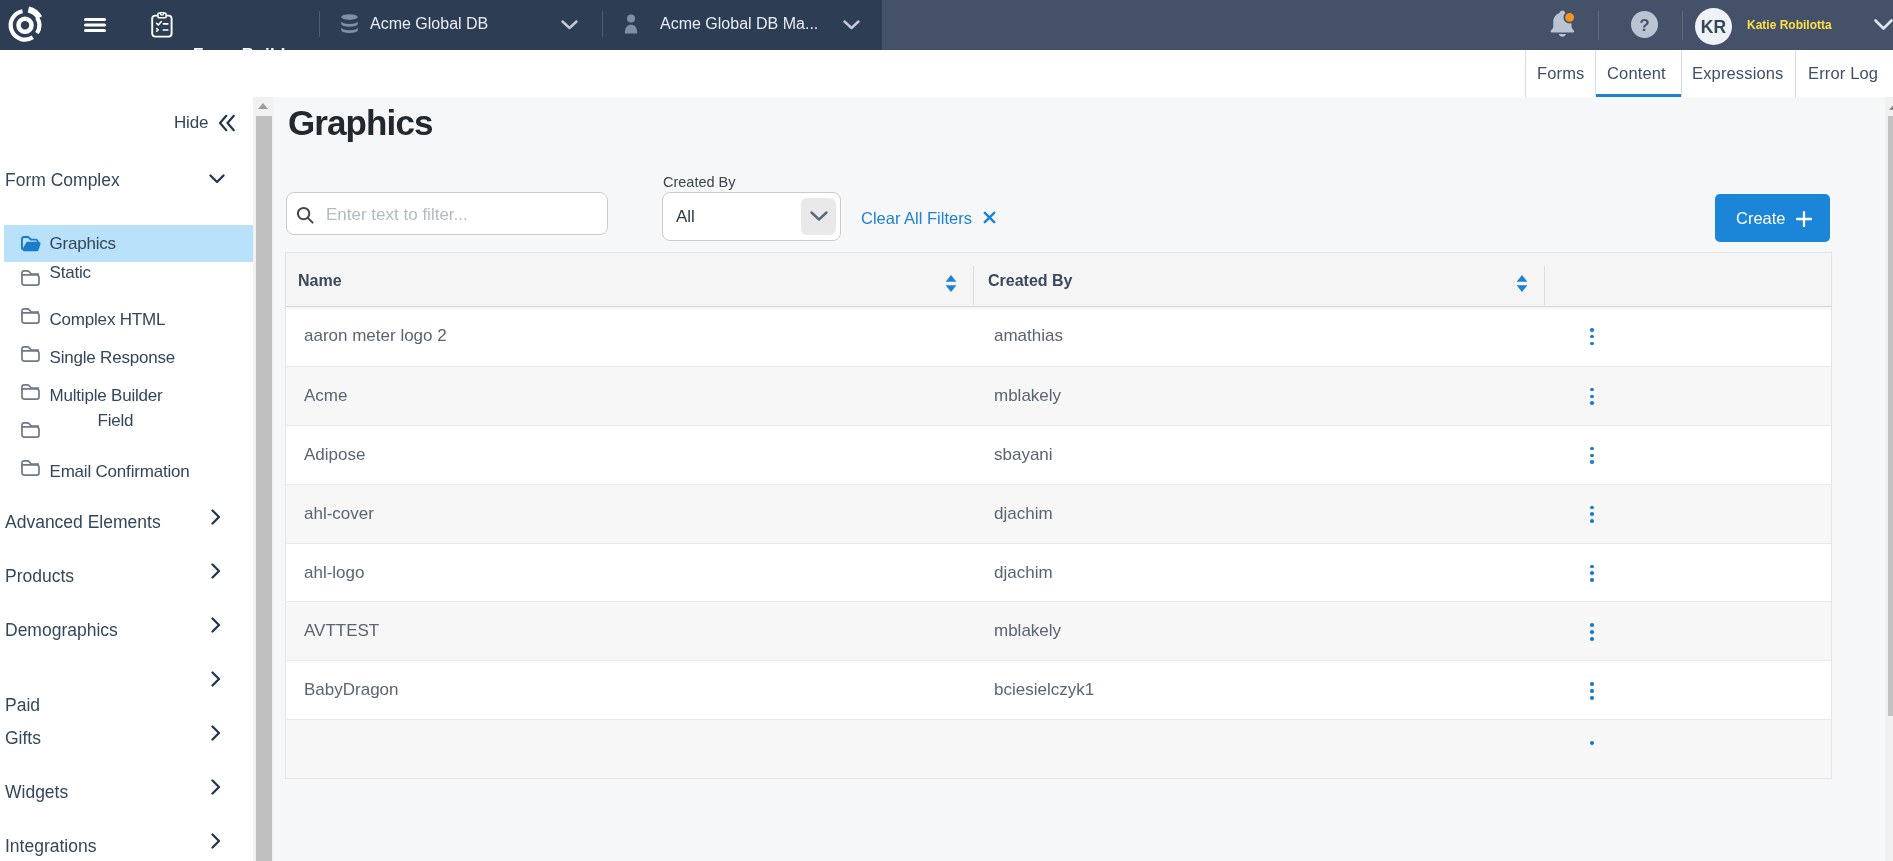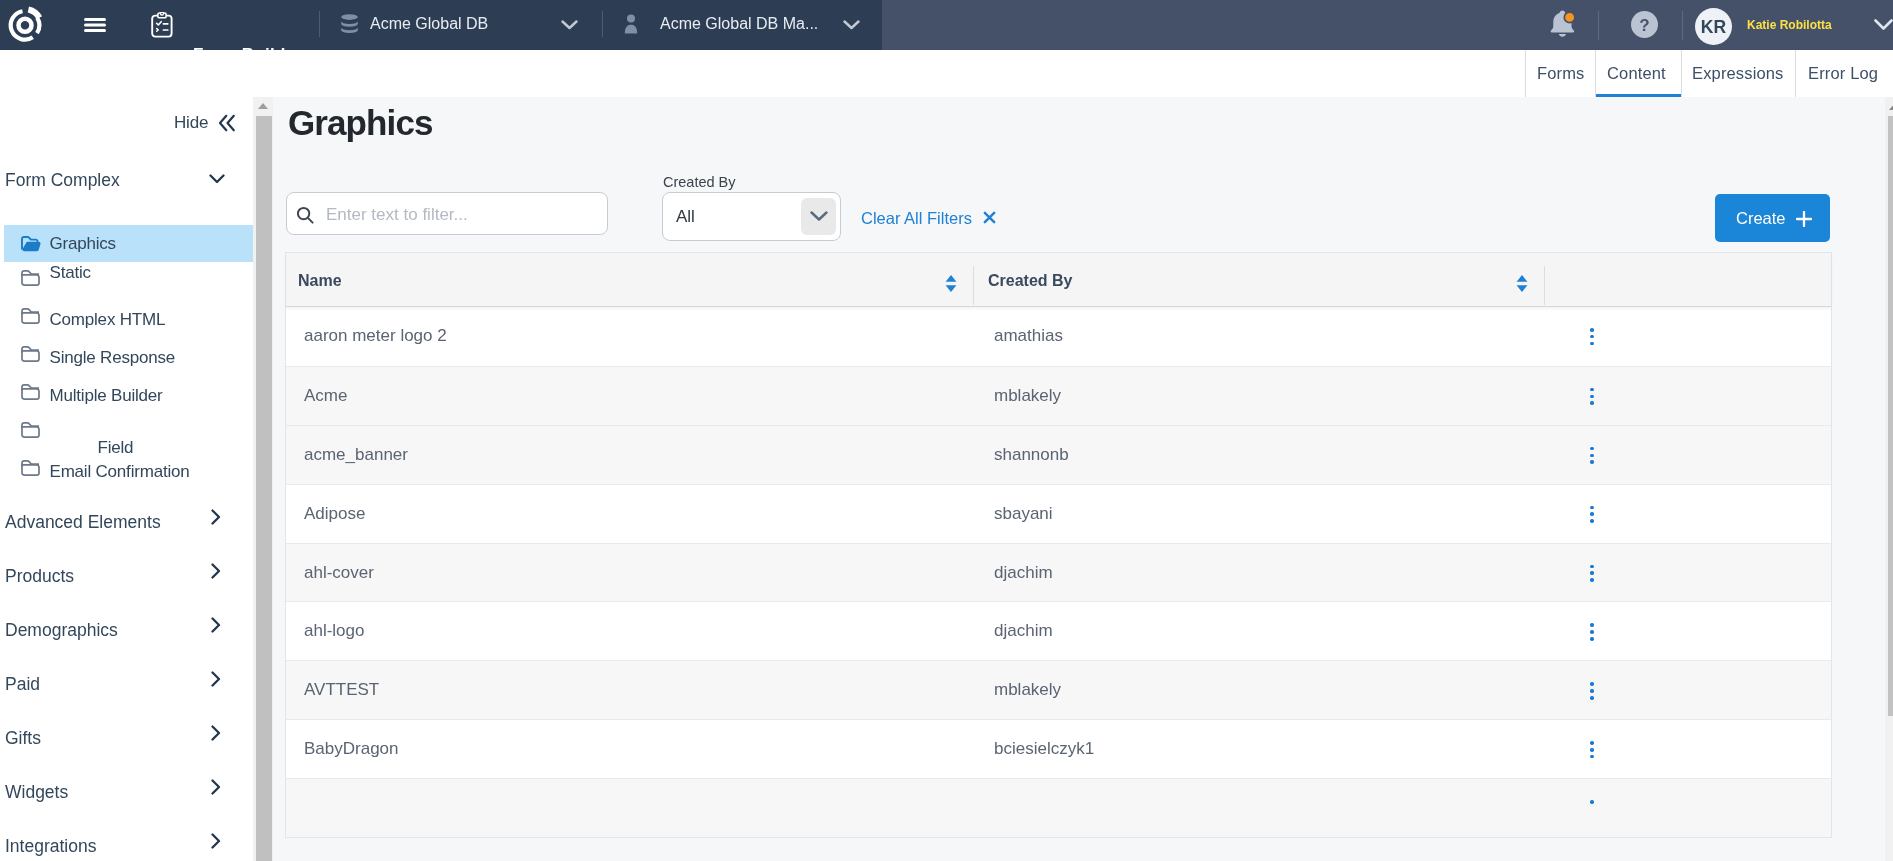--- a/index.html
+++ b/index.html
@@ -205,21 +205,21 @@
       </g>
     </svg>
   <div class="sb-item-text" style="top:288.5px;">Multiple Builder</div>
 
   <svg class="abs sb-folder" style="left:21px; top:325px;" width="19" height="16" viewBox="0 0 19 16">
       <g fill="none" stroke="#6d7987" stroke-width="1.7">
         <path d="M1 4.9 L1 12.9 A2.2 2.2 0 0 0 3.2 15.1 L15.8 15.1 A2.2 2.2 0 0 0 18 12.9 L18 7.1 A2.2 2.2 0 0 0 15.8 4.9 Z"></path>
         <path d="M1 6.5 L1 3.1 A2.2 2.2 0 0 1 3.2 0.9 L6.5 0.9 C7.1 0.9 7.6 1.1 8 1.6 L9.8 3.5 C10.2 4 10.7 4.2 11.3 4.2 L18 4.2"></path>
       </g>
     </svg>
-  <div class="sb-item-text" style="top:341px;padding-left:48px;">Field</div>
+  <div class="sb-item-text" style="top:314px;padding-left:48px;">Field</div>
 
   <svg class="abs sb-folder" style="left:21px; top:363px;" width="19" height="16" viewBox="0 0 19 16">
       <g fill="none" stroke="#6d7987" stroke-width="1.7">
         <path d="M1 4.9 L1 12.9 A2.2 2.2 0 0 0 3.2 15.1 L15.8 15.1 A2.2 2.2 0 0 0 18 12.9 L18 7.1 A2.2 2.2 0 0 0 15.8 4.9 Z"></path>
         <path d="M1 6.5 L1 3.1 A2.2 2.2 0 0 1 3.2 0.9 L6.5 0.9 C7.1 0.9 7.6 1.1 8 1.6 L9.8 3.5 C10.2 4 10.7 4.2 11.3 4.2 L18 4.2"></path>
       </g>
     </svg>
   <div class="sb-item-text" style="top:364.5px;">Email Confirmation</div>
 
   <div class="sb-head" style="top:415px;">Advanced Elements</div>
@@ -227,21 +227,21 @@
       <polyline points="1.5,1.5 8,8 1.5,14.5" fill="none" stroke="#22374e" stroke-width="2.3" stroke-linecap="round" stroke-linejoin="round"></polyline>
     </svg>
   <div class="sb-head" style="top:469px;">Products</div>
   <svg class="abs" style="left:211px; top:466px;" width="10" height="16" viewBox="0 0 10 16">
       <polyline points="1.5,1.5 8,8 1.5,14.5" fill="none" stroke="#22374e" stroke-width="2.3" stroke-linecap="round" stroke-linejoin="round"></polyline>
     </svg>
   <div class="sb-head" style="top:523px;">Demographics</div>
   <svg class="abs" style="left:211px; top:520px;" width="10" height="16" viewBox="0 0 10 16">
       <polyline points="1.5,1.5 8,8 1.5,14.5" fill="none" stroke="#22374e" stroke-width="2.3" stroke-linecap="round" stroke-linejoin="round"></polyline>
     </svg>
-  <div class="sb-head" style="top:577px;">Paid</div>
+  <div class="sb-head" style="top:598px;">Paid</div>
   <svg class="abs" style="left:211px; top:574px;" width="10" height="16" viewBox="0 0 10 16">
       <polyline points="1.5,1.5 8,8 1.5,14.5" fill="none" stroke="#22374e" stroke-width="2.3" stroke-linecap="round" stroke-linejoin="round"></polyline>
     </svg>
   <div class="sb-head" style="top:631px;">Gifts</div>
   <svg class="abs" style="left:211px; top:628px;" width="10" height="16" viewBox="0 0 10 16">
       <polyline points="1.5,1.5 8,8 1.5,14.5" fill="none" stroke="#22374e" stroke-width="2.3" stroke-linecap="round" stroke-linejoin="round"></polyline>
     </svg>
   <div class="sb-head" style="top:685px;">Widgets</div>
   <svg class="abs" style="left:211px; top:682px;" width="10" height="16" viewBox="0 0 10 16">
       <polyline points="1.5,1.5 8,8 1.5,14.5" fill="none" stroke="#22374e" stroke-width="2.3" stroke-linecap="round" stroke-linejoin="round"></polyline>
@@ -316,29 +316,20 @@
     </div>
   <div class="row alt">
       <div class="cell-name">Acme</div>
       <div class="cell-cb">mblakely</div>
       <div class="kebab">
         <span style="top:0;"></span>
         <span style="top:6.8px;"></span>
         <span style="top:13.6px;"></span>
       </div>
     </div>
-  <div class="row alt">
-      <div class="cell-name">acme_banner</div>
-      <div class="cell-cb">shannonb</div>
-      <div class="kebab">
-        <span style="top:0;"></span>
-        <span style="top:6.8px;"></span>
-        <span style="top:13.6px;"></span>
-      </div>
-    </div>
   <div class="row">
       <div class="cell-name">Adipose</div>
       <div class="cell-cb">sbayani</div>
       <div class="kebab">
         <span style="top:0;"></span>
         <span style="top:6.8px;"></span>
         <span style="top:13.6px;"></span>
       </div>
     </div>
   <div class="row alt">

